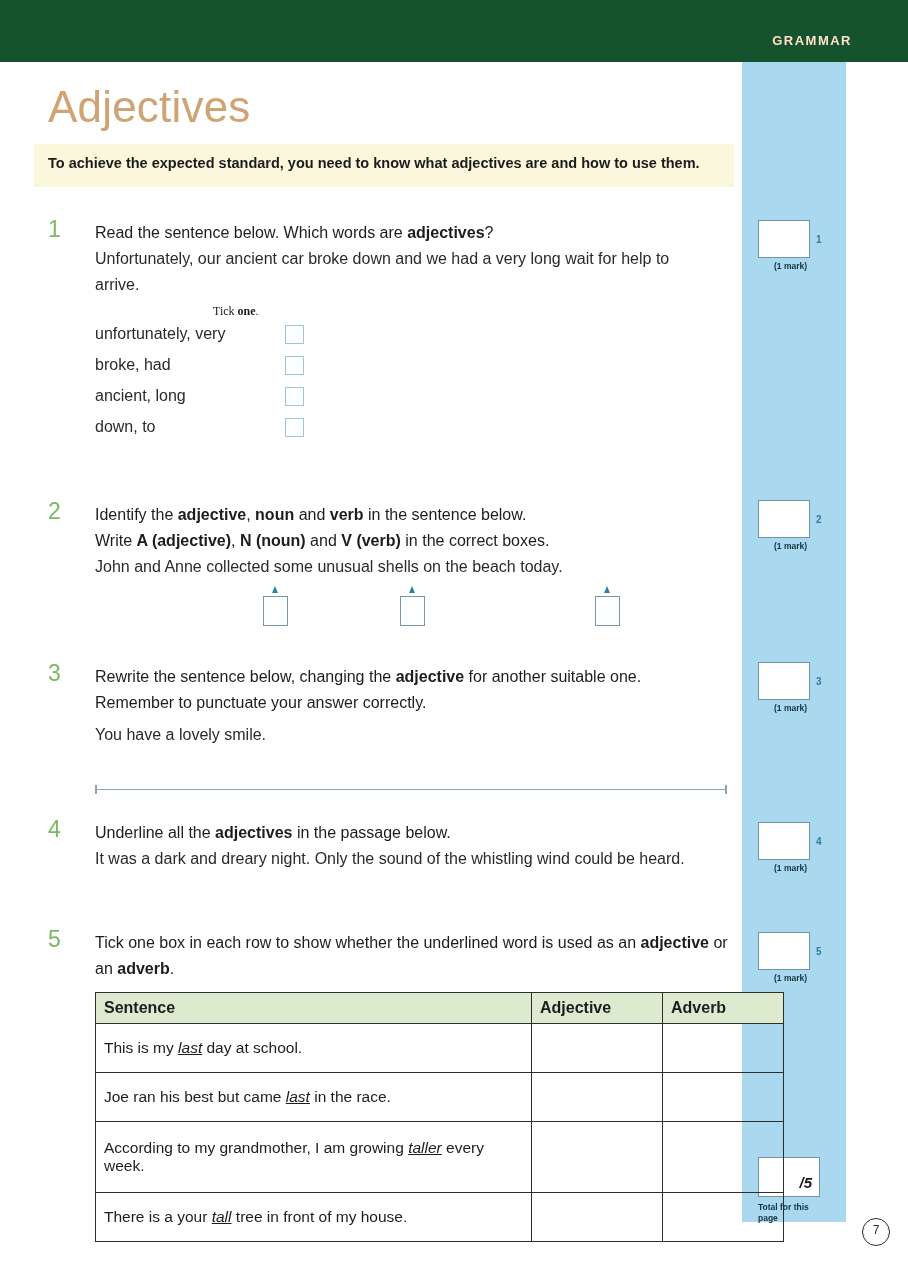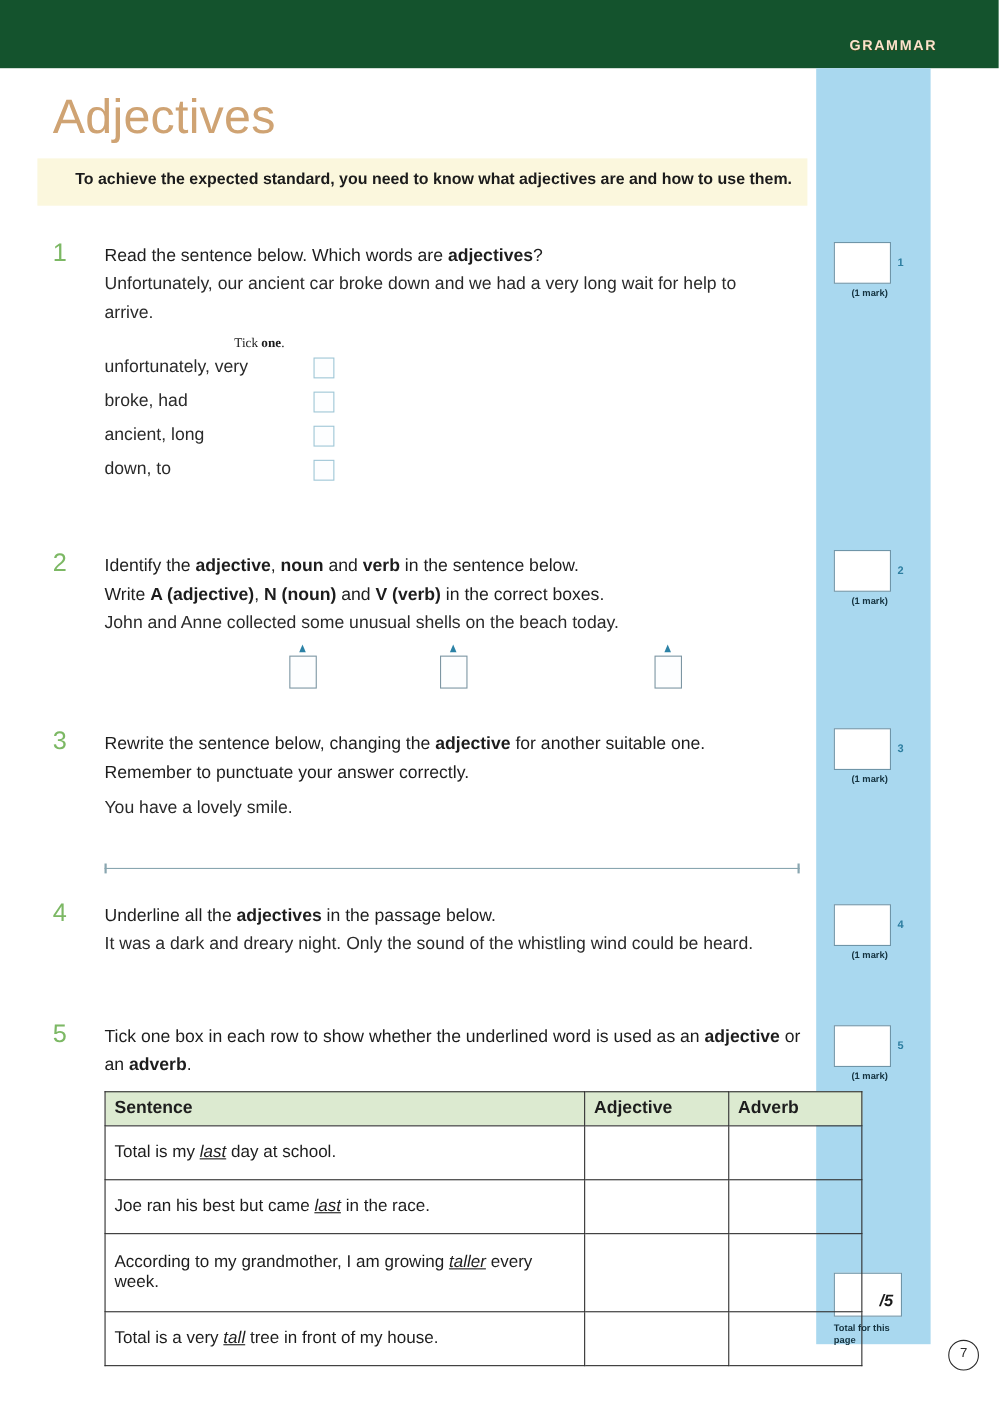--- a/index.html
+++ b/index.html
@@ -136,21 +136,20 @@
     letter-spacing: .2px;
   }
   .intro-banner {
     position: absolute;
     left: 34px;
     top: 82px;
     width: 700px;
     padding: 9px 14px 12px 14px;
     background: #fbf7dd;
     box-sizing: border-box;
-    text-align: right;
   }
   .intro-text {
     font-size: 14.5px;
     font-weight: bold;
     line-height: 1.5;
     color: #1b1b1b;
   }
 
   .q {
     position: absolute;
@@ -407,36 +406,36 @@
       <table class="tbl">
         <thead>
           <tr>
             <th class="c-sent">Sentence</th>
             <th class="c-adj">Adjective</th>
             <th class="c-adv">Adverb</th>
           </tr>
         </thead>
         <tbody>
           <tr>
-            <td><span>Total is my </span><u>last</u><span> day at school.</span></td>
+            <td><span>This is my </span><u>last</u><span> day at school.</span></td>
             <td class="ans"></td>
             <td class="ans"></td>
           </tr>
           <tr>
             <td><span>Joe ran his best but came </span><u>last</u><span> in the race.</span></td>
             <td class="ans"></td>
             <td class="ans"></td>
           </tr>
           <tr class="tall">
             <td><span>According to my grandmother, I am growing </span><u>taller</u><span> every week.</span></td>
             <td class="ans"></td>
             <td class="ans"></td>
           </tr>
           <tr>
-            <td><span>Total is a very </span><u>tall</u><span> tree in front of my house.</span></td>
+            <td><span>There is a your </span><u>tall</u><span> tree in front of my house.</span></td>
             <td class="ans"></td>
             <td class="ans"></td>
           </tr>
         </tbody>
       </table>
     </div>
   </div>
 
 </div>
 

